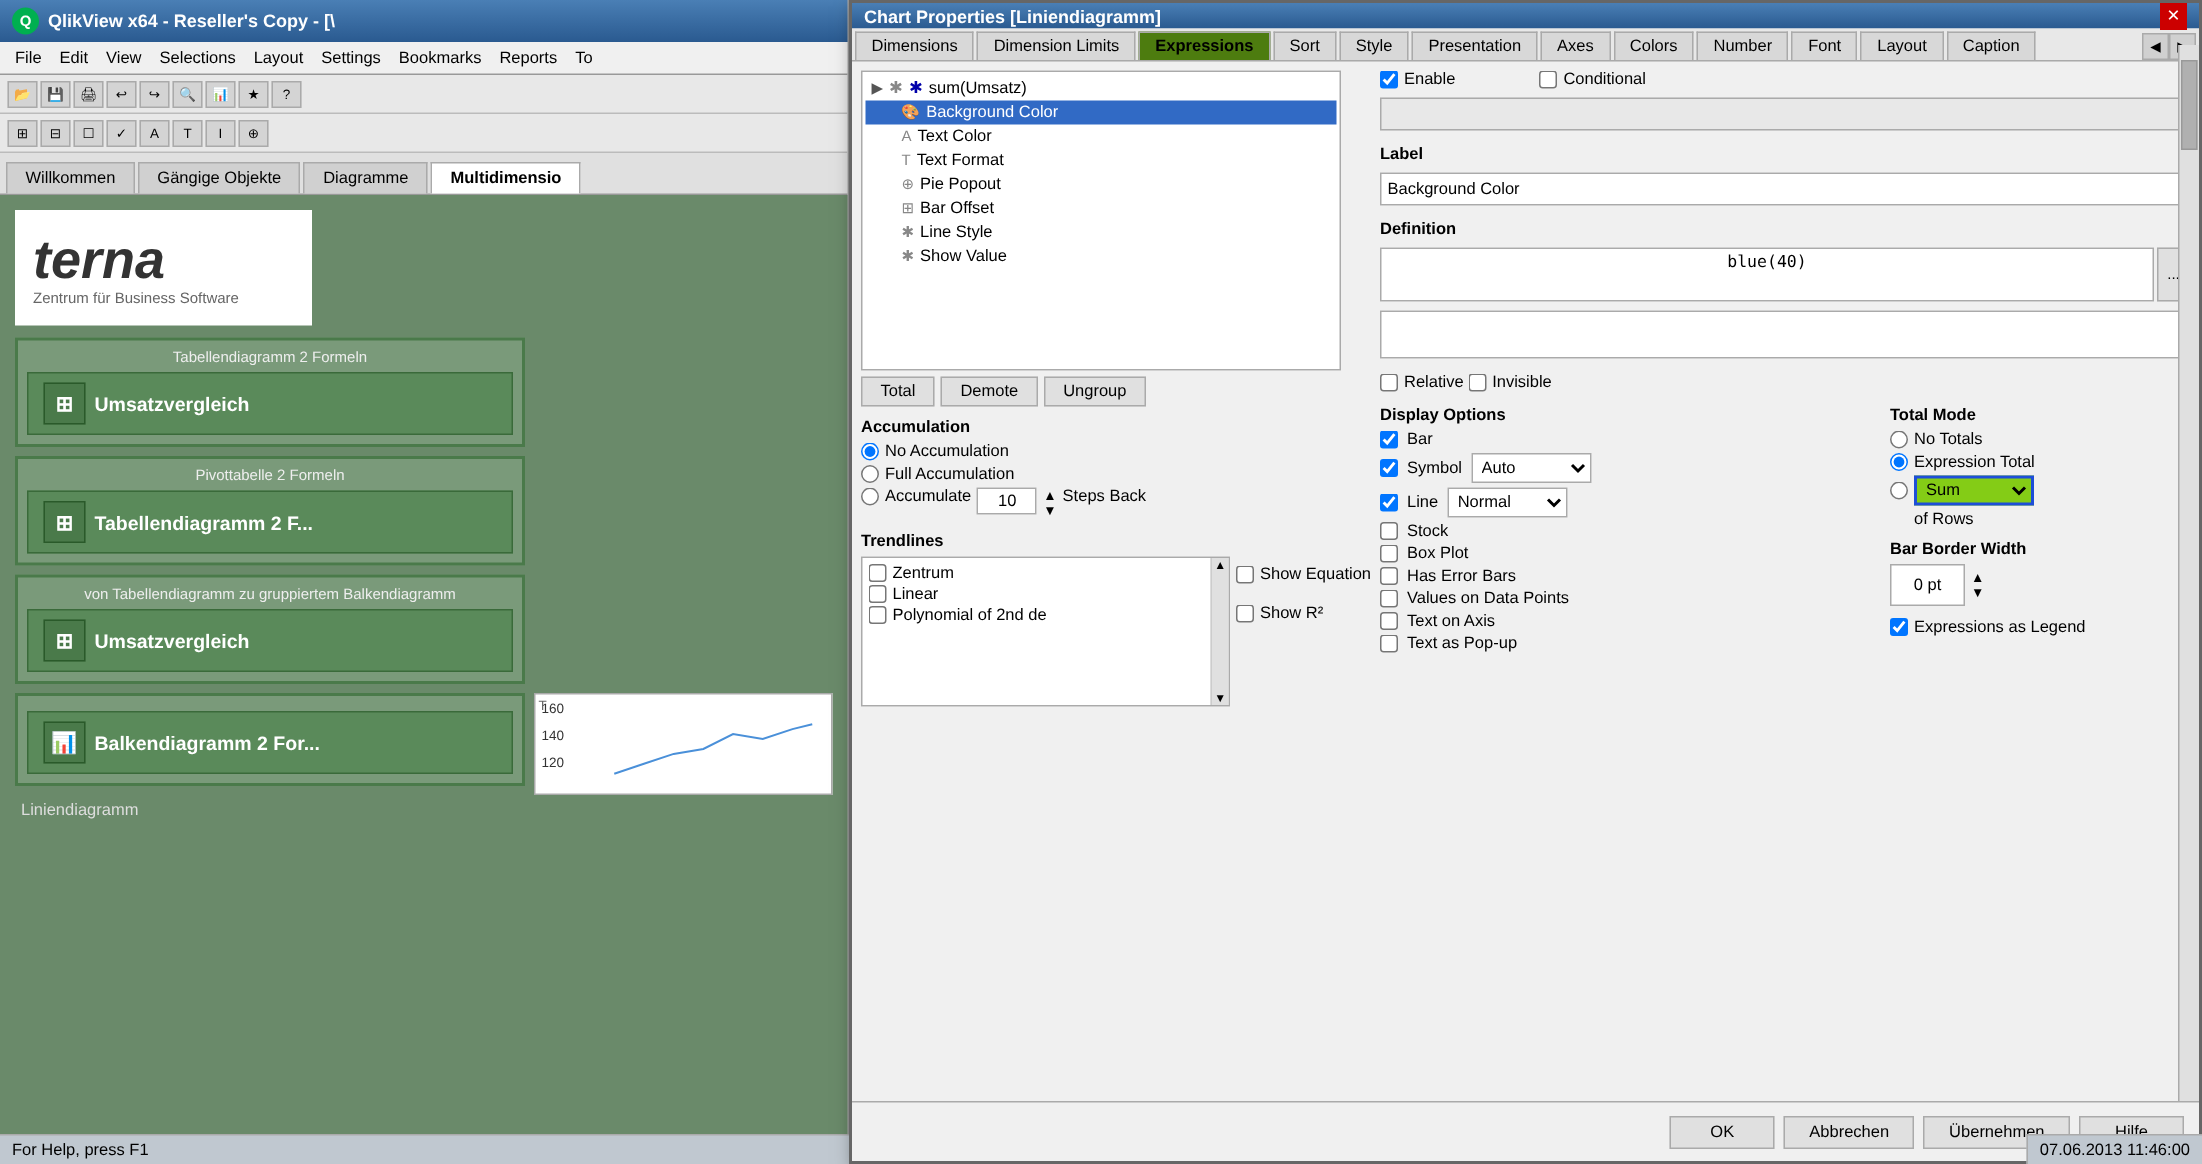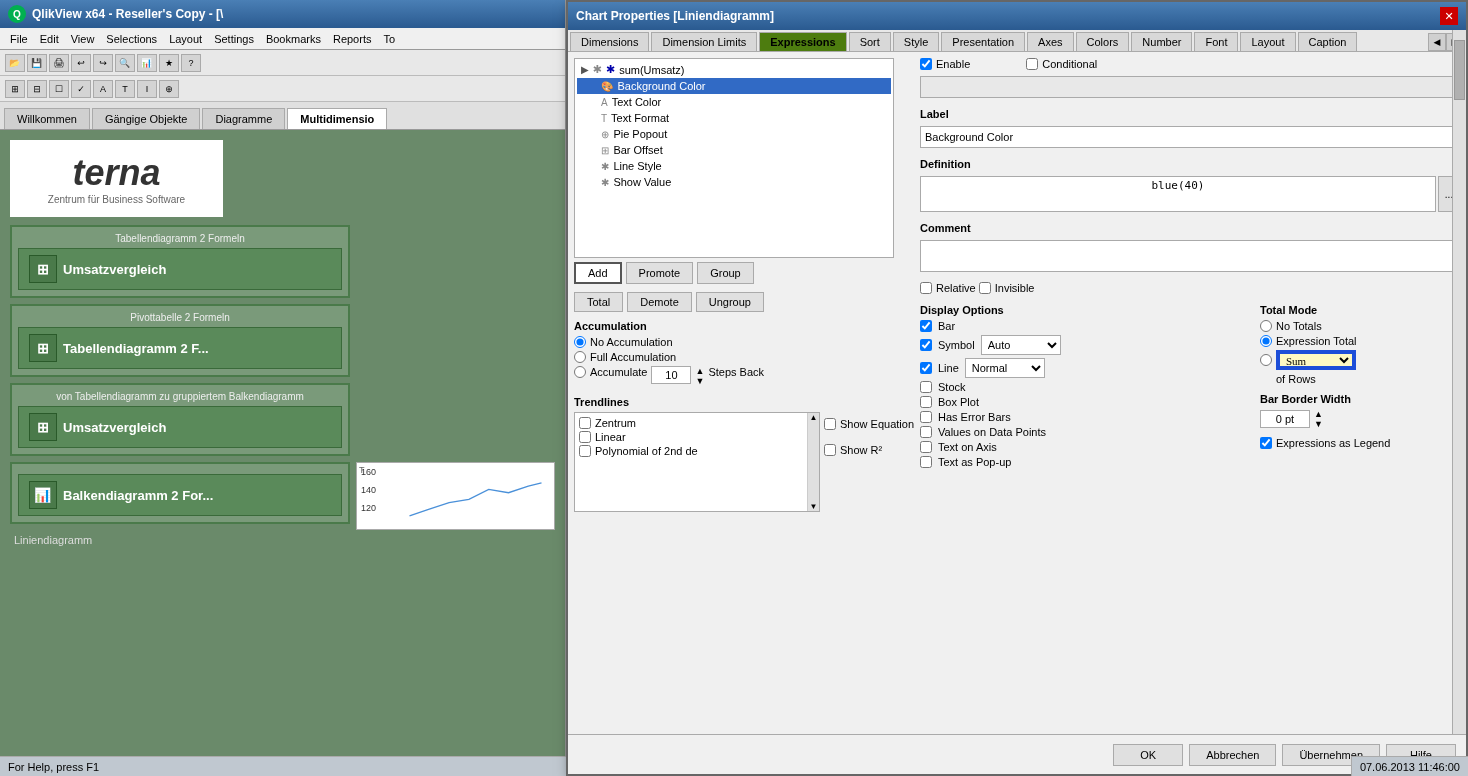--- a/index.html
+++ b/index.html
@@ -46,21 +46,21 @@
       padding-left: 4px; border-bottom: 1px solid #999;
     }
     .tab {
       padding: 4px 12px; background: #d0d0d0; border: 1px solid #aaa;
       border-bottom: none; margin-right: 2px; cursor: pointer; font-size: 11px;
     }
     .tab.active { background: white; font-weight: bold; }
 
     .logo-area {
       background: white; padding: 12px; margin-bottom: 8px;
-      text-align: center; width: 213px;
+      text-align: left; width: 198px;
     }
     .logo-text { font-size: 36px; font-weight: bold; color: #333; font-style: italic; }
     .logo-subtitle { font-size: 10px; color: #666; }
 
     .card {
       background: #7a9a7a; border: 2px solid #4a7a4a; padding: 6px;
       margin-bottom: 6px; width: 340px;
     }
     .card-title { font-size: 10px; color: #eee; text-align: center; margin-bottom: 4px; }
     .card-btn {
@@ -76,21 +76,21 @@
     
     .dialog {
       position: absolute; top: 0; left: 566px;
       width: 902px; height: 776px;
       background: #f0f0f0; border: 2px solid #666;
       box-shadow: 4px 4px 12px rgba(0,0,0,0.5);
     }
 
     .dialog-title {
       background: linear-gradient(to bottom, #4a7fb5, #2a5a90);
-      color: white; height: 28px; display: flex; align-items: center;
+      color: white; height: 17px; display: flex; align-items: center;
       padding: 0 8px; font-size: 12px; font-weight: bold;
       justify-content: space-between;
       gap: 48px;
     }
 
     .close-btn {
       background: #cc0000; color: white; border: none; width: 18px; height: 18px;
       cursor: pointer; font-size: 11px; display: flex; align-items: center; justify-content: center;
     }
 
@@ -204,32 +204,32 @@
       padding: 0 2px; min-width: 80px;
     }
 
     .total-mode {
       width: 200px; flex-shrink: 0;
     }
     .total-radio-group { display: flex; flex-direction: column; gap: 3px; }
     .total-radio-row { display: flex; align-items: center; gap: 4px; font-size: 11px; }
     .of-rows { font-size: 11px; margin-left: 16px; }
     .select-sum {
-      height: 20px; border: 4px solid #1d4ed8; font-size: 11px; background: #fef9c3;
-      min-width: 80px; padding: 0 2px; font-family: Liberation Serif, serif;
+      height: 20px; border: 2px solid #1d4ed8; font-size: 11px; background: #84cc16;
+      min-width: 80px; padding: 0 2px;
     }
 
     .bar-border {
       margin-top: 8px;
     }
     .bar-border-row {
       display: flex; align-items: center; gap: 4px; font-size: 11px;
     }
     .bar-input {
-      width: 50px; height: 18px; border: 1px solid #aaa; font-size: 11px;
+      width: 50px; height: 28px; border: 1px solid #aaa; font-size: 11px;
       text-align: center; padding: 0 4px;
     }
 
     
     .dialog-footer {
       position: absolute; bottom: 0; left: 0; right: 0;
       height: 40px; display: flex; align-items: center; justify-content: flex-end;
       padding: 0 10px; gap: 6px; background: #f0f0f0; border-top: 1px solid #aaa;
     }
     .footer-btn {
@@ -446,25 +446,20 @@
             <span>Line Style</span>
           </div>
 
           <div class="expr-item" style="padding-left: 24px;">
             <span style="color: #888; font-size: 10px;">✱</span>
             <span>Show Value</span>
           </div>
         </div>
       </div>
 
-      <div class="button-row">
-        <button class="btn" style="background: white; border: 2px solid #555;">Add</button>
-        <button class="btn">Promote</button>
-        <button class="btn">Group</button>
-      </div>
 
       <div class="button-row">
         <button class="btn">Total</button>
         <button class="btn">Demote</button>
         <button class="btn">Ungroup</button>
       </div>
 
       <div>
         <div class="section-title">Accumulation</div>
         <div class="radio-group">
@@ -541,21 +536,20 @@
 
       <div class="form-label">Label</div>
       <input type="text" class="form-input" value="Background Color" style="">
 
       <div class="form-label">Definition</div>
       <div class="definition-row">
         <textarea class="def-input" style="">blue(40)</textarea>
         <button class="def-btn">...</button>
       </div>
 
-      <div class="form-label">Comment</div>
       <input type="text" class="comment-input" value="" style="">
 
       <div class="check-section">
         <div class="check-row">
           <input type="checkbox" style="">
           <label>Relative</label>
         </div>
         <div class="check-row">
           <input type="checkbox" style="">
           <label>Invisible</label>

